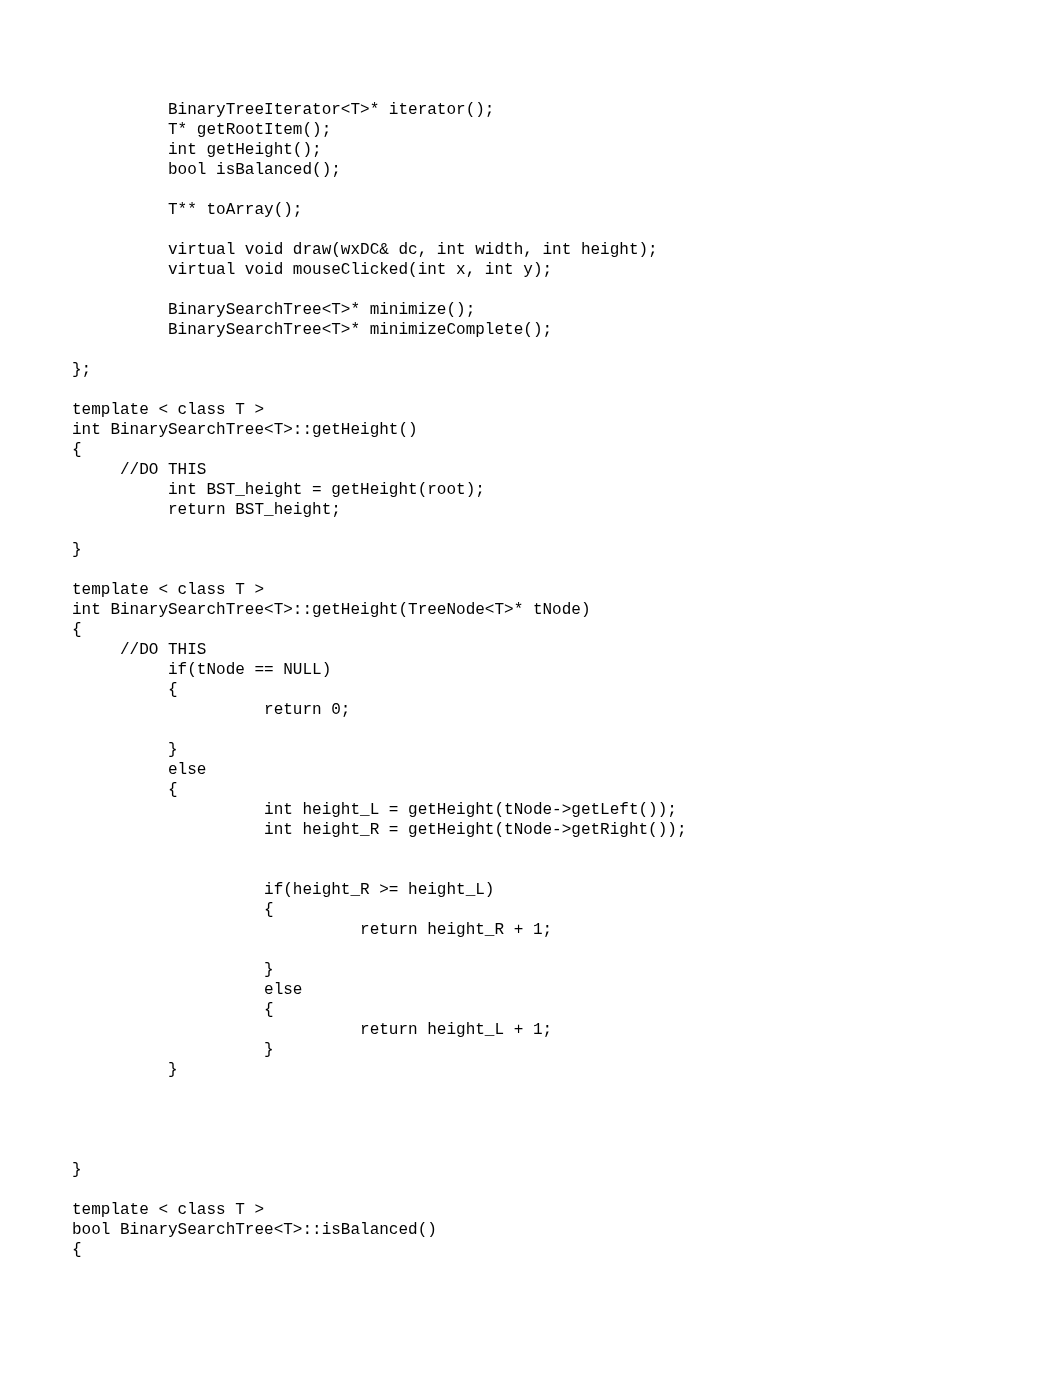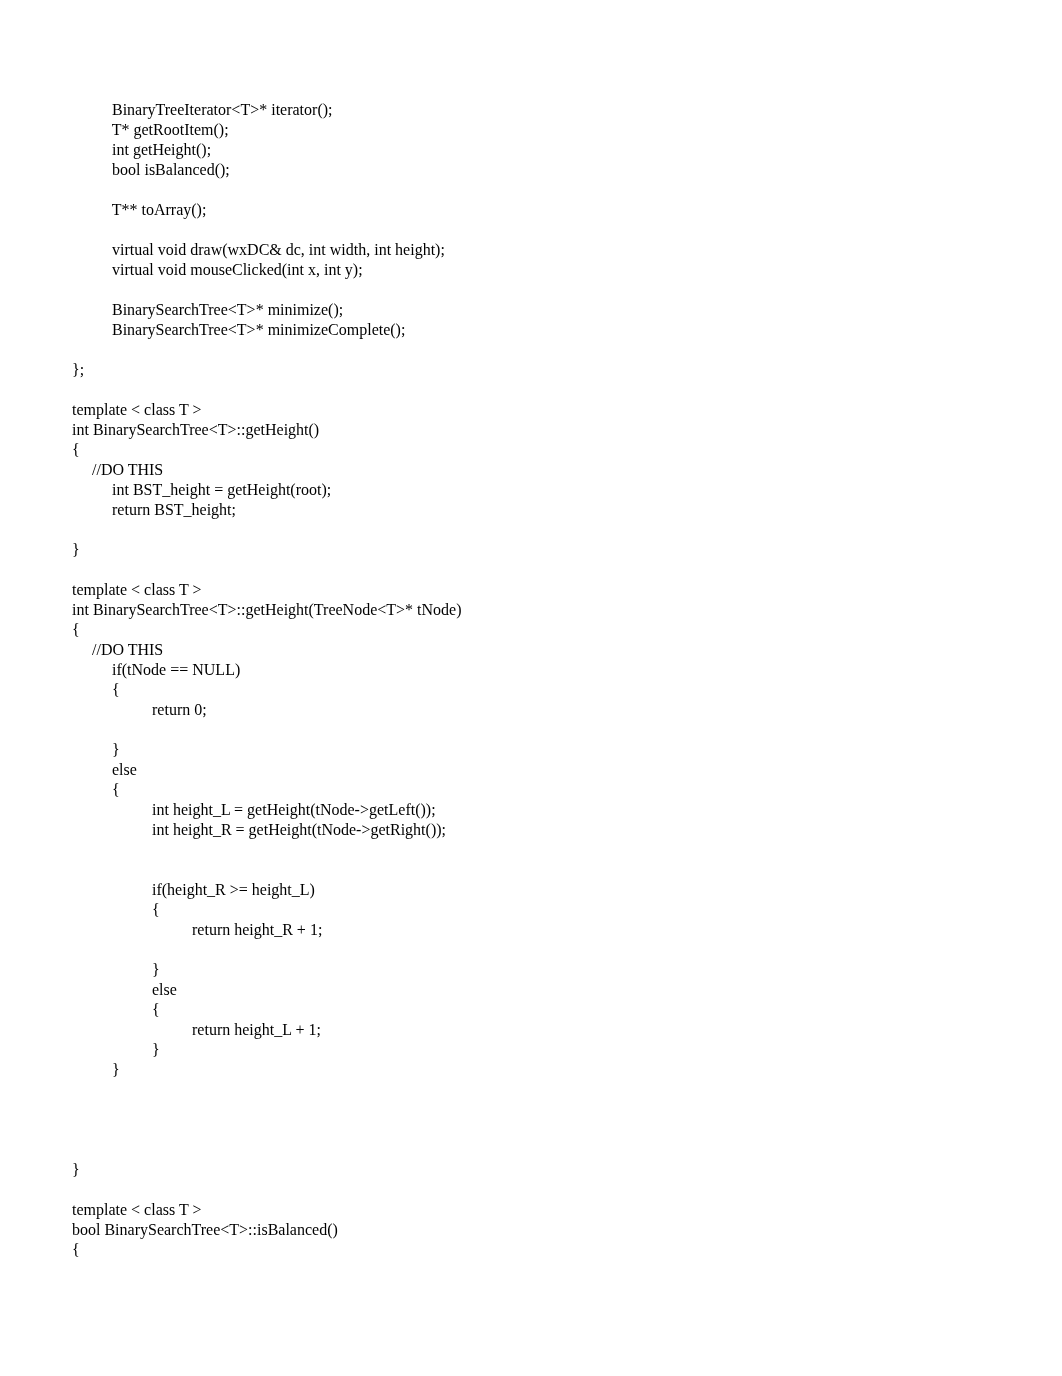--- a/index.html
+++ b/index.html
@@ -3,21 +3,21 @@
 <meta charset="utf-8">
 <style>
   html, body {
     margin: 0;
     padding: 0;
     background: #ffffff;
     width: 1062px;
   }
   .page {
     padding: 100px 36px 72px 72px;
-    font-family: Liberation Serif, serif;
+    font-family: Liberation Mono, monospace;
     font-size: 16px;
     line-height: 1.25;
     color: #000000;
     white-space: pre;
   }
 </style>
 </head>
 <body>
 
 <div class="page"><div id="code-block"><div>          BinaryTreeIterator&lt;T&gt;* iterator();</div><div>          T* getRootItem();</div><div>          int getHeight();</div><div>          bool isBalanced();</div><div>&nbsp;</div><div>          T** toArray();</div><div>&nbsp;</div><div>          virtual void draw(wxDC&amp; dc, int width, int height);</div><div>          virtual void mouseClicked(int x, int y);</div><div>&nbsp;</div><div>          BinarySearchTree&lt;T&gt;* minimize();</div><div>          BinarySearchTree&lt;T&gt;* minimizeComplete();</div><div>&nbsp;</div><div>};</div><div>&nbsp;</div><div>template &lt; class T &gt;</div><div>int BinarySearchTree&lt;T&gt;::getHeight()</div><div>{</div><div>     //DO THIS</div><div>          int BST_height = getHeight(root);</div><div>          return BST_height;</div><div>&nbsp;</div><div>}</div><div>&nbsp;</div><div>template &lt; class T &gt;</div><div>int BinarySearchTree&lt;T&gt;::getHeight(TreeNode&lt;T&gt;* tNode)</div><div>{</div><div>     //DO THIS</div><div>          if(tNode == NULL)</div><div>          {</div><div>                    return 0;</div><div>&nbsp;</div><div>          }</div><div>          else</div><div>          {</div><div>                    int height_L = getHeight(tNode-&gt;getLeft());</div><div>                    int height_R = getHeight(tNode-&gt;getRight());</div><div>&nbsp;</div><div>&nbsp;</div><div>                    if(height_R &gt;= height_L)</div><div>                    {</div><div>                              return height_R + 1;</div><div>&nbsp;</div><div>                    }</div><div>                    else</div><div>                    {</div><div>                              return height_L + 1;</div><div>                    }</div><div>          }</div><div>&nbsp;</div><div>&nbsp;</div><div>&nbsp;</div><div>&nbsp;</div><div>}</div><div>&nbsp;</div><div>template &lt; class T &gt;</div><div>bool BinarySearchTree&lt;T&gt;::isBalanced()</div><div>{</div></div></div>

